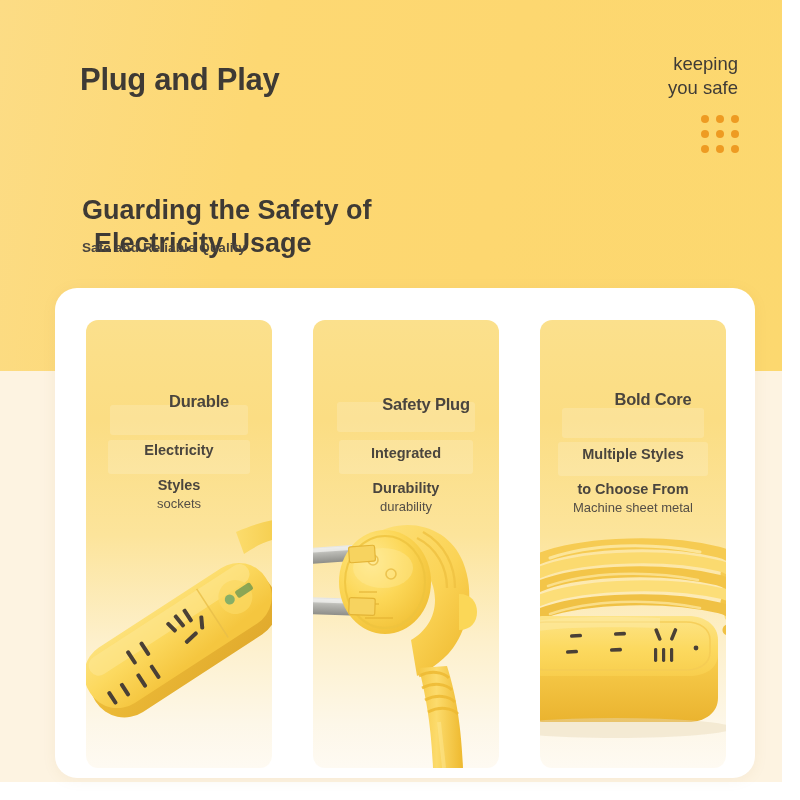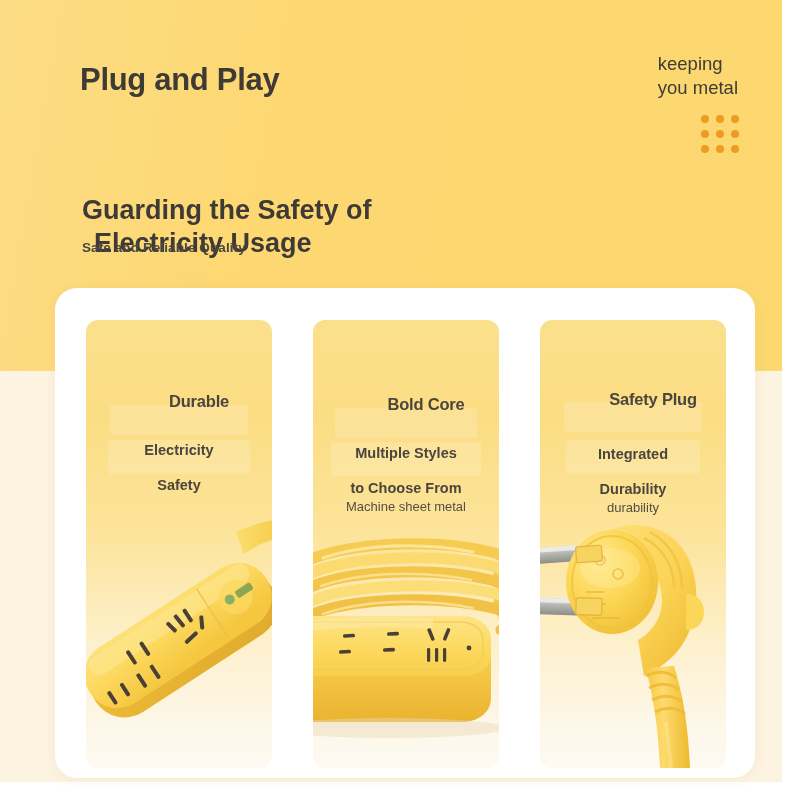--- a/index.html
+++ b/index.html
@@ -88,21 +88,21 @@
     font-weight: bold;
     color: #4b463f;
     letter-spacing: 0.1px;
   }
 
   
   .brand-note {
     position: absolute;
     right: 62px;
     top: 52px;
-    text-align: left;
+    text-align: right;
     font-size: 18.5px;
     color: #3f3b36;
     line-height: 1.32;
     font-weight: 400;
   }
   .dot-grid {
     position: absolute;
     left: 701px;
     top: 115px;
     width: 38px;
@@ -212,21 +212,21 @@
 
   <h2 class="headline-sub">
     <span class="l1">Guarding the Safety of</span>
     <span class="l2">Electricity Usage</span>
   </h2>
 
   <div class="headline-tag">Safe and Reliable Quality</div>
 
   <div class="brand-note">
     <div>keeping</div>
-    <div>you metal</div>
+    <div>you safe</div>
   </div>
 
   <div class="dot-grid">
     <i></i>
     <i></i>
     <i></i>
     <i></i>
     <i></i>
     <i></i>
     <i></i>
@@ -238,22 +238,23 @@
 
   <div class="cards">
 
     <div class="card">
       <div class="ghost" style="left:24px;top:85px;width:138px;height:30px;"></div>
       <div class="ghost" style="left:22px;top:120px;width:142px;height:34px;"></div>
       <div class="card-text">
         <div class="card-title">Durable</div>
         <div class="card-sub">
           <span>Electricity</span><br>
-          <span>Safety</span>
+          <span>Styles</span>
         </div>
+        <div class="card-cap">sockets</div>
       </div>
       <div class="card-art">
         <svg viewBox="0 0 186 260" preserveAspectRatio="xMidYMax slice">
           <defs>
             <linearGradient id="ps1body" x1="0" y1="0" x2="0.3" y2="1">
               <stop offset="0%" stop-color="#fde27e"></stop>
               <stop offset="45%" stop-color="#fcd95f"></stop>
               <stop offset="100%" stop-color="#f5c63f"></stop>
             </linearGradient>
             <linearGradient id="ps1side" x1="0" y1="0" x2="1" y2="1">
@@ -292,98 +293,20 @@
               <rect x="62" y="114" width="4" height="16" rx="1.6"></rect>
               <rect x="42" y="139" width="4" height="16" rx="1.6"></rect>
               <rect x="58" y="139" width="4" height="16" rx="1.6"></rect>
             </g>
 
             <g fill="#4a4036">
               <rect x="8" y="138" width="4" height="15" rx="1.6"></rect>
               <rect x="23" y="138" width="4" height="15" rx="1.6"></rect>
             </g>
           </g>
-        </svg>
-      </div>
-    </div>
-
-    <div class="card">
-      <div class="ghost" style="left:22px;top:88px;width:142px;height:30px;"></div>
-      <div class="ghost" style="left:18px;top:122px;width:150px;height:34px;"></div>
-      <div class="card-text">
-        <div class="card-title">Bold Core</div>
-        <div class="card-sub">
-          <span>Multiple Styles</span><br>
-          <span>to Choose From</span>
-        </div>
-        <div class="card-cap">Machine sheet metal</div>
-      </div>
-      <div class="card-art">
-        <svg viewBox="0 0 186 260" preserveAspectRatio="xMidYMax slice">
-          <defs>
-            <linearGradient id="ps2top" x1="0" y1="0" x2="0" y2="1">
-              <stop offset="0%" stop-color="#fde487"></stop>
-              <stop offset="55%" stop-color="#fcd95f"></stop>
-              <stop offset="100%" stop-color="#f8ce4d"></stop>
-            </linearGradient>
-            <linearGradient id="ps2front" x1="0" y1="0" x2="0" y2="1">
-              <stop offset="0%" stop-color="#f9cf4f"></stop>
-              <stop offset="100%" stop-color="#eab32f"></stop>
-            </linearGradient>
-            <linearGradient id="ps2coil" x1="0" y1="0" x2="0" y2="1">
-              <stop offset="0%" stop-color="#fde07a"></stop>
-              <stop offset="100%" stop-color="#f4c63f"></stop>
-            </linearGradient>
-          </defs>
-
-          <g stroke-linecap="round" fill="none">
-            <path d="M-12 56 C28 34 120 30 178 44 C198 49 200 60 186 66" stroke="#f6cb52" stroke-width="11"></path>
-            <path d="M-12 70 C26 48 122 44 180 58 C198 63 200 74 188 80" stroke="#fbda6f" stroke-width="11"></path>
-            <path d="M-12 84 C24 62 118 58 178 72 C196 77 198 88 186 94" stroke="#f3c548" stroke-width="11"></path>
-            <path d="M-12 98 C26 76 124 72 184 86 C200 91 202 102 190 108" stroke="#fcde78" stroke-width="11"></path>
-            <path d="M-12 112 C24 90 120 86 180 100 C198 105 200 116 188 122" stroke="#f0c144" stroke-width="11"></path>
-
-            <path d="M10 50 C50 36 110 34 160 44" stroke="#fdeaa6" stroke-width="3" opacity="0.85"></path>
-            <path d="M8 78 C48 64 108 62 158 72" stroke="#fdeaa6" stroke-width="2.6" opacity="0.7"></path>
-            <path d="M10 106 C50 92 110 90 160 100" stroke="#fdeaa6" stroke-width="2.6" opacity="0.7"></path>
-          </g>
-
-          <g transform="translate(0,8)">
-
-            <path d="M-24 138 L-24 186 C-24 198 -12 206 4 206 L148 206 C166 206 178 196 178 182 L178 136 Z" fill="url(#ps2front)"></path>
-
-            <path d="M-24 120 C-24 108 -12 100 4 100 L148 100 C166 100 178 110 178 124 L178 138
-                     C178 152 166 160 148 160 L4 160 C-12 160 -24 152 -24 140 Z" fill="url(#ps2top)"></path>
-
-            <path d="M-16 122 C-16 112 -6 106 6 106 L146 106 C160 106 170 113 170 124 L170 136
-                     C170 147 160 154 146 154 L6 154 C-6 154 -16 147 -16 137 Z" fill="none" stroke="#f5cb55" stroke-width="1.6" opacity="0.85"></path>
-
-            <path d="M-16 108 C0 101 60 100 120 102 L120 112 C60 110 0 112 -16 118 Z" fill="#fdeba9" opacity="0.5"></path>
-
-            <g fill="#4a4036">
-
-              <rect x="-14" y="118" width="12" height="3.6" rx="1.6" transform="rotate(-4 -8 120)"></rect>
-              <rect x="-18" y="134" width="12" height="3.6" rx="1.6" transform="rotate(-4 -12 136)"></rect>
-
-              <rect x="30" y="118" width="12" height="3.6" rx="1.6" transform="rotate(-3 36 120)"></rect>
-              <rect x="26" y="134" width="12" height="3.6" rx="1.6" transform="rotate(-3 32 136)"></rect>
-
-              <rect x="74" y="116" width="12" height="3.6" rx="1.6" transform="rotate(-2 80 118)"></rect>
-              <rect x="70" y="132" width="12" height="3.6" rx="1.6" transform="rotate(-2 76 134)"></rect>
-
-              <rect x="116" y="112" width="3.6" height="13" rx="1.6" transform="rotate(-22 118 118)"></rect>
-              <rect x="132" y="112" width="3.6" height="13" rx="1.6" transform="rotate(22 134 118)"></rect>
-              <rect x="114" y="132" width="3.2" height="14" rx="1.4"></rect>
-              <rect x="122" y="132" width="3.2" height="14" rx="1.4"></rect>
-              <rect x="130" y="132" width="3.2" height="14" rx="1.4"></rect>
-              <circle cx="156" cy="132" r="2.4"></circle>
-            </g>
-          </g>
-
-          <ellipse cx="76" cy="220" rx="116" ry="10" fill="#e9d9b8" opacity="0.45"></ellipse>
         </svg>
       </div>
     </div>
 
     <div class="card">
       <div class="ghost" style="left:24px;top:82px;width:138px;height:30px;"></div>
       <div class="ghost" style="left:26px;top:120px;width:134px;height:34px;"></div>
       <div class="card-text">
         <div class="card-title">Safety Plug</div>
         <div class="card-sub">
@@ -457,14 +380,92 @@
             <path d="M106 168 C118 162 130 164 136 170"></path>
             <path d="M109 180 C121 174 133 176 139 182"></path>
             <path d="M112 192 C124 186 136 188 142 194"></path>
             <path d="M115 204 C127 198 139 200 145 206"></path>
           </g>
           <path d="M126 214 C128 234 130 248 131 260" stroke="#fde791" stroke-width="4" fill="none" opacity="0.5"></path>
         </svg>
       </div>
     </div>
 
+    <div class="card">
+      <div class="ghost" style="left:22px;top:88px;width:142px;height:30px;"></div>
+      <div class="ghost" style="left:18px;top:122px;width:150px;height:34px;"></div>
+      <div class="card-text">
+        <div class="card-title">Bold Core</div>
+        <div class="card-sub">
+          <span>Multiple Styles</span><br>
+          <span>to Choose From</span>
+        </div>
+        <div class="card-cap">Machine sheet metal</div>
+      </div>
+      <div class="card-art">
+        <svg viewBox="0 0 186 260" preserveAspectRatio="xMidYMax slice">
+          <defs>
+            <linearGradient id="ps2top" x1="0" y1="0" x2="0" y2="1">
+              <stop offset="0%" stop-color="#fde487"></stop>
+              <stop offset="55%" stop-color="#fcd95f"></stop>
+              <stop offset="100%" stop-color="#f8ce4d"></stop>
+            </linearGradient>
+            <linearGradient id="ps2front" x1="0" y1="0" x2="0" y2="1">
+              <stop offset="0%" stop-color="#f9cf4f"></stop>
+              <stop offset="100%" stop-color="#eab32f"></stop>
+            </linearGradient>
+            <linearGradient id="ps2coil" x1="0" y1="0" x2="0" y2="1">
+              <stop offset="0%" stop-color="#fde07a"></stop>
+              <stop offset="100%" stop-color="#f4c63f"></stop>
+            </linearGradient>
+          </defs>
+
+          <g stroke-linecap="round" fill="none">
+            <path d="M-12 56 C28 34 120 30 178 44 C198 49 200 60 186 66" stroke="#f6cb52" stroke-width="11"></path>
+            <path d="M-12 70 C26 48 122 44 180 58 C198 63 200 74 188 80" stroke="#fbda6f" stroke-width="11"></path>
+            <path d="M-12 84 C24 62 118 58 178 72 C196 77 198 88 186 94" stroke="#f3c548" stroke-width="11"></path>
+            <path d="M-12 98 C26 76 124 72 184 86 C200 91 202 102 190 108" stroke="#fcde78" stroke-width="11"></path>
+            <path d="M-12 112 C24 90 120 86 180 100 C198 105 200 116 188 122" stroke="#f0c144" stroke-width="11"></path>
+
+            <path d="M10 50 C50 36 110 34 160 44" stroke="#fdeaa6" stroke-width="3" opacity="0.85"></path>
+            <path d="M8 78 C48 64 108 62 158 72" stroke="#fdeaa6" stroke-width="2.6" opacity="0.7"></path>
+            <path d="M10 106 C50 92 110 90 160 100" stroke="#fdeaa6" stroke-width="2.6" opacity="0.7"></path>
+          </g>
+
+          <g transform="translate(0,8)">
+
+            <path d="M-24 138 L-24 186 C-24 198 -12 206 4 206 L148 206 C166 206 178 196 178 182 L178 136 Z" fill="url(#ps2front)"></path>
+
+            <path d="M-24 120 C-24 108 -12 100 4 100 L148 100 C166 100 178 110 178 124 L178 138
+                     C178 152 166 160 148 160 L4 160 C-12 160 -24 152 -24 140 Z" fill="url(#ps2top)"></path>
+
+            <path d="M-16 122 C-16 112 -6 106 6 106 L146 106 C160 106 170 113 170 124 L170 136
+                     C170 147 160 154 146 154 L6 154 C-6 154 -16 147 -16 137 Z" fill="none" stroke="#f5cb55" stroke-width="1.6" opacity="0.85"></path>
+
+            <path d="M-16 108 C0 101 60 100 120 102 L120 112 C60 110 0 112 -16 118 Z" fill="#fdeba9" opacity="0.5"></path>
+
+            <g fill="#4a4036">
+
+              <rect x="-14" y="118" width="12" height="3.6" rx="1.6" transform="rotate(-4 -8 120)"></rect>
+              <rect x="-18" y="134" width="12" height="3.6" rx="1.6" transform="rotate(-4 -12 136)"></rect>
+
+              <rect x="30" y="118" width="12" height="3.6" rx="1.6" transform="rotate(-3 36 120)"></rect>
+              <rect x="26" y="134" width="12" height="3.6" rx="1.6" transform="rotate(-3 32 136)"></rect>
+
+              <rect x="74" y="116" width="12" height="3.6" rx="1.6" transform="rotate(-2 80 118)"></rect>
+              <rect x="70" y="132" width="12" height="3.6" rx="1.6" transform="rotate(-2 76 134)"></rect>
+
+              <rect x="116" y="112" width="3.6" height="13" rx="1.6" transform="rotate(-22 118 118)"></rect>
+              <rect x="132" y="112" width="3.6" height="13" rx="1.6" transform="rotate(22 134 118)"></rect>
+              <rect x="114" y="132" width="3.2" height="14" rx="1.4"></rect>
+              <rect x="122" y="132" width="3.2" height="14" rx="1.4"></rect>
+              <rect x="130" y="132" width="3.2" height="14" rx="1.4"></rect>
+              <circle cx="156" cy="132" r="2.4"></circle>
+            </g>
+          </g>
+
+          <ellipse cx="76" cy="220" rx="116" ry="10" fill="#e9d9b8" opacity="0.45"></ellipse>
+        </svg>
+      </div>
+    </div>
+
   </div>
 </div>
 
 </body></html>

